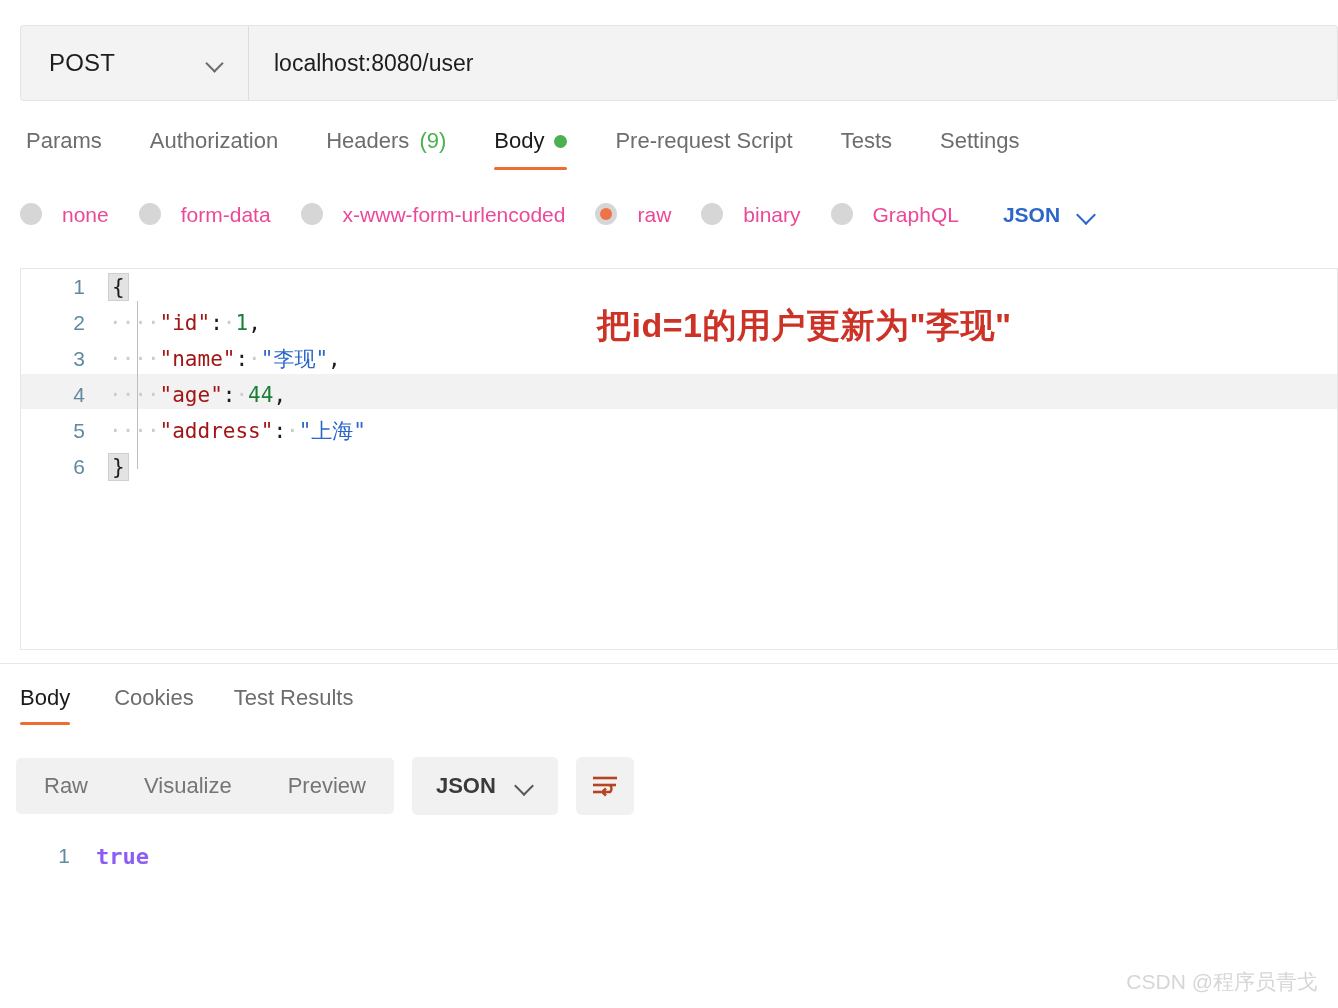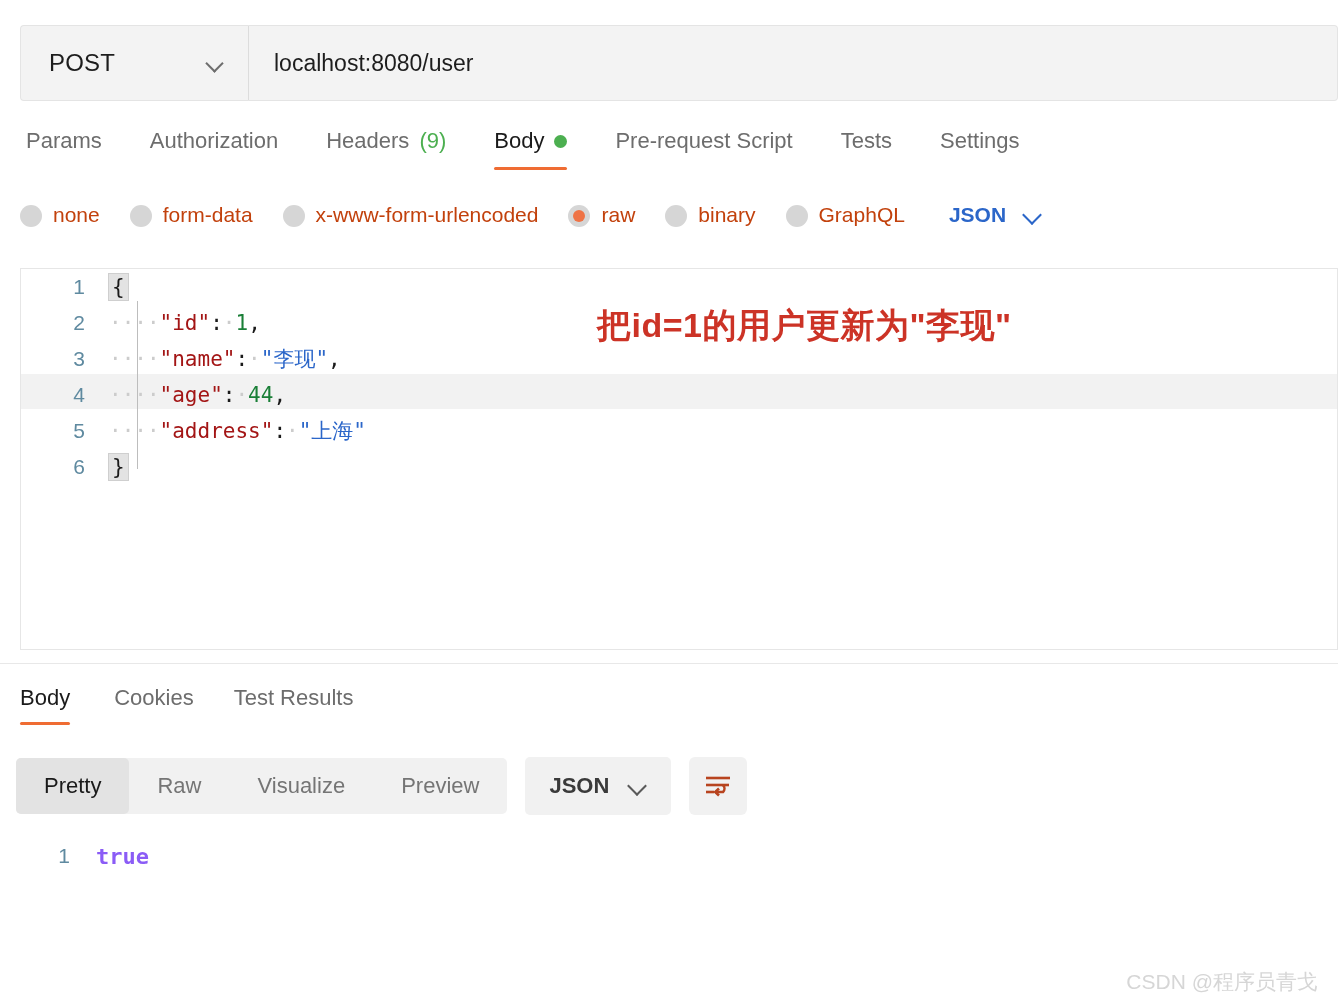--- a/index.html
+++ b/index.html
@@ -75,24 +75,24 @@
     width: 13px; height: 13px; border-radius: 50%;
     background: #4caf50; display: inline-block;
   }
 
   
   .body-types {
     position: absolute; left: 20px; top: 203px;
     display: flex; align-items: center;
   }
   .radio-item {
-    display: flex; align-items: flex-end; gap: 11px;
+    display: flex; align-items: flex-start; gap: 20px;
     margin-right: 30px;
     font-size: 21px;
-    color: #c2410c;
+    color: #ec4899;
     white-space: nowrap;
   }
   .radio-dot {
     width: 22px; height: 22px; border-radius: 50%;
     background: #d6d6d6;
     display: flex; align-items: center; justify-content: center;
     flex: none;
   }
   .radio-dot.selected::after {
     content: ""; width: 12px; height: 12px; border-radius: 50%;
@@ -385,23 +385,20 @@
     <div class="ptab">
       <span>Cookies</span>
     </div>
     <div class="ptab">
       <span>Test Results</span>
     </div>
   </div>
 
   <div class="resp-toolbar">
     <div class="seg-group">
-      <div class="seg active">
-        <span>Pretty</span>
-      </div>
       <div class="seg">
         <span>Raw</span>
       </div>
       <div class="seg">
         <span>Visualize</span>
       </div>
       <div class="seg">
         <span>Preview</span>
       </div>
     </div>

